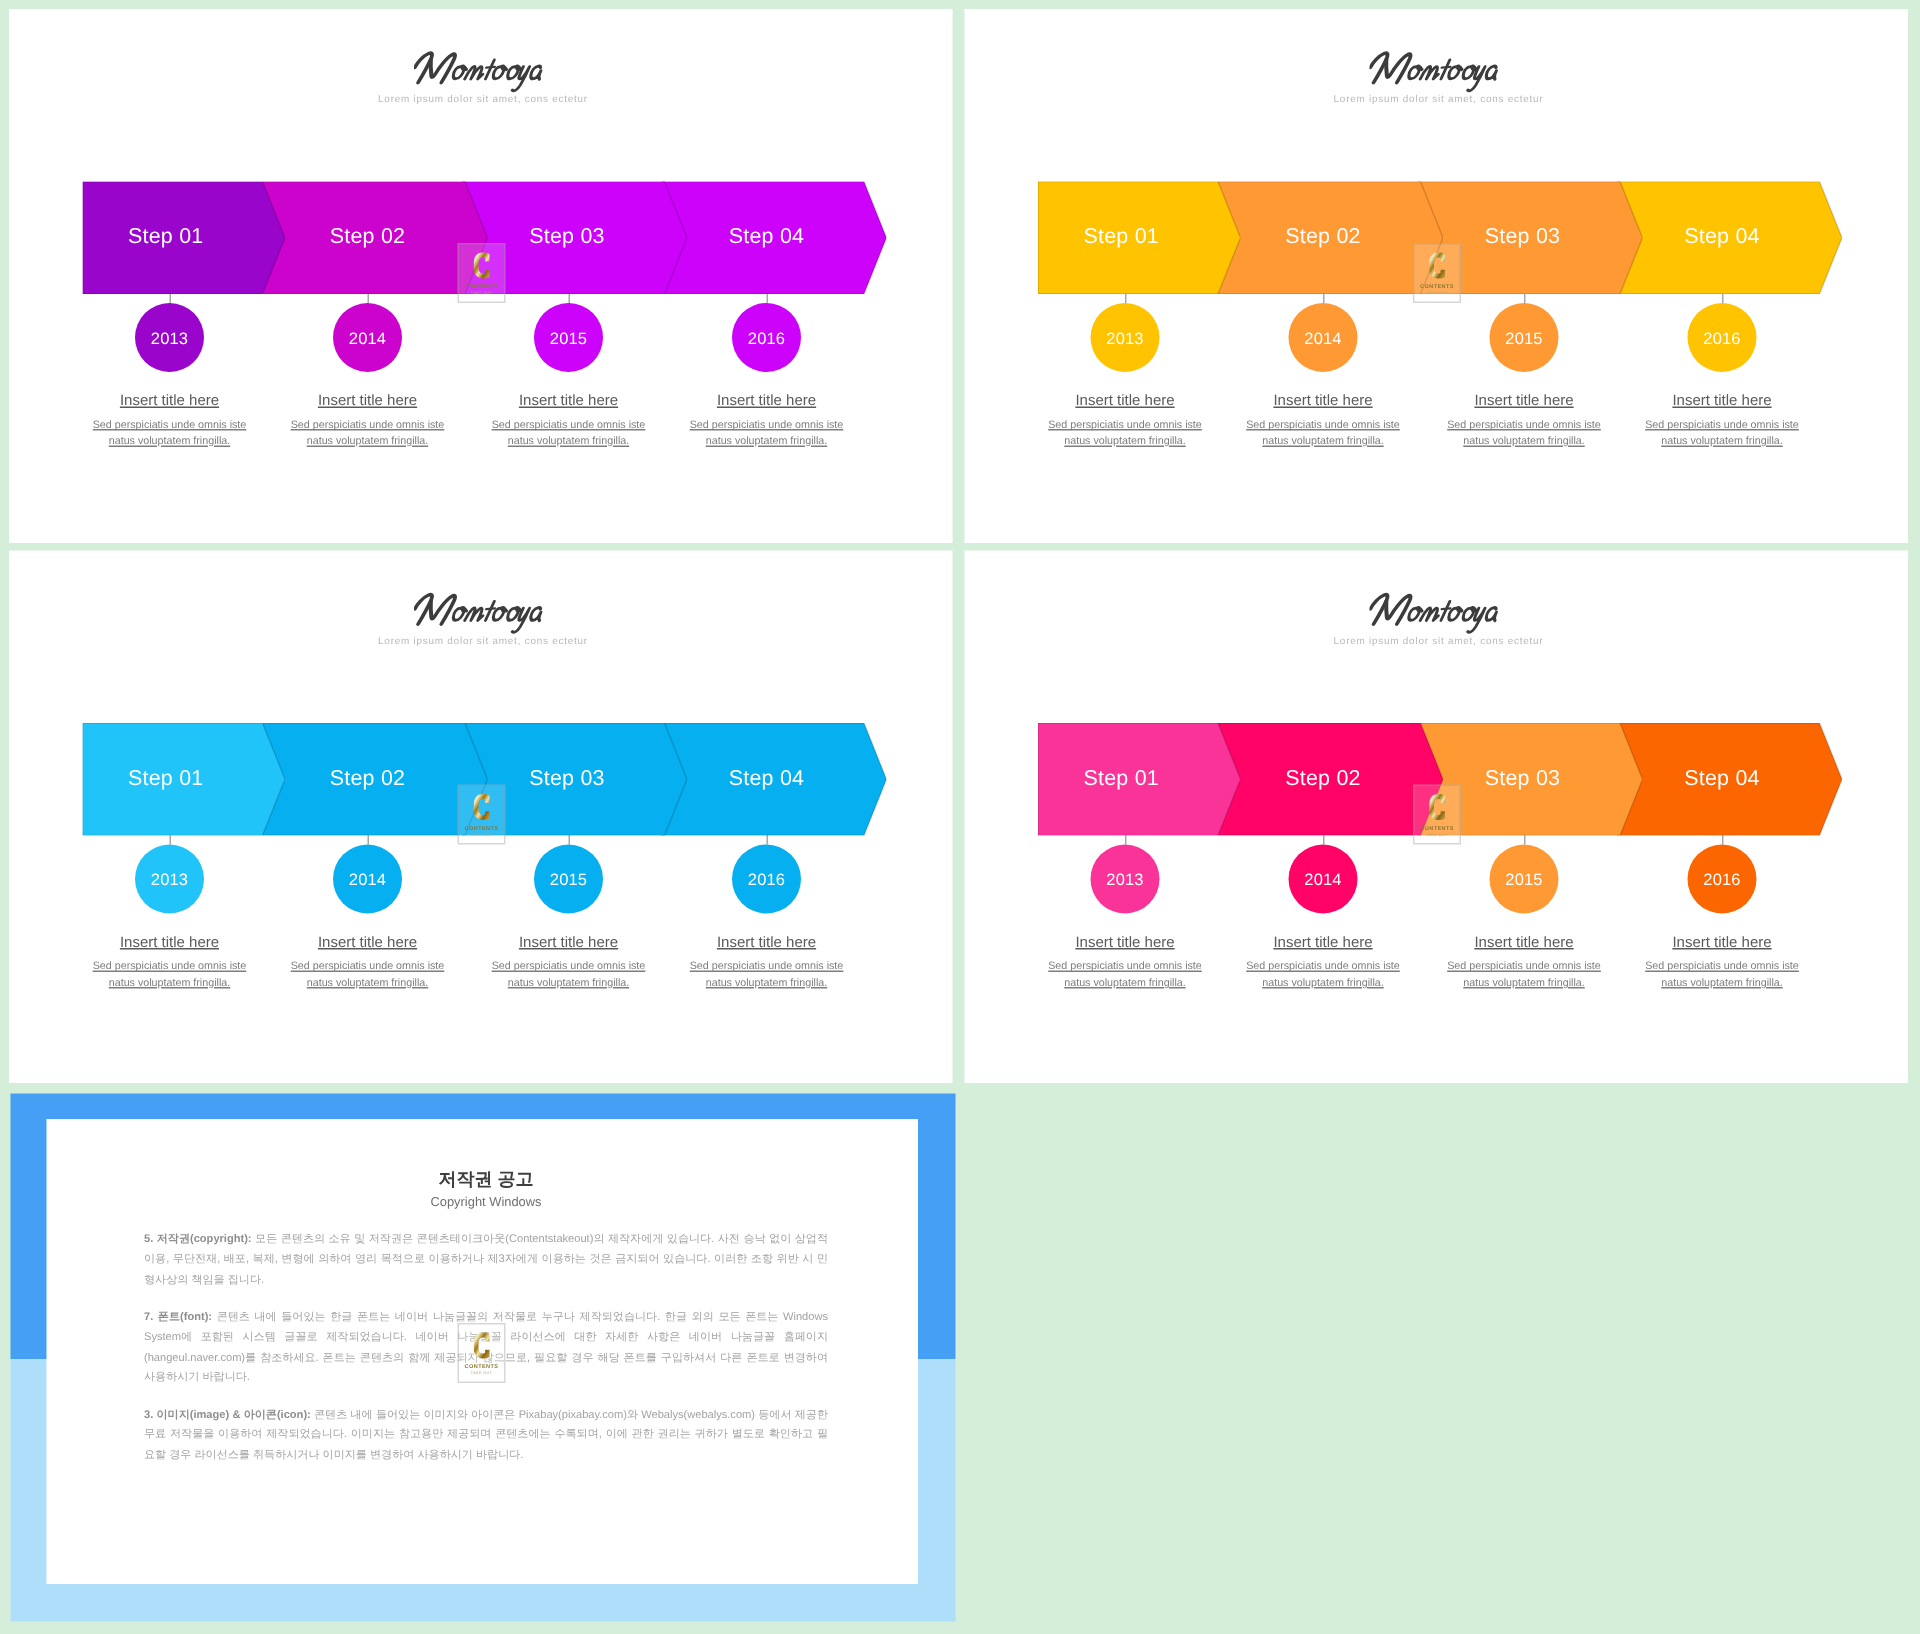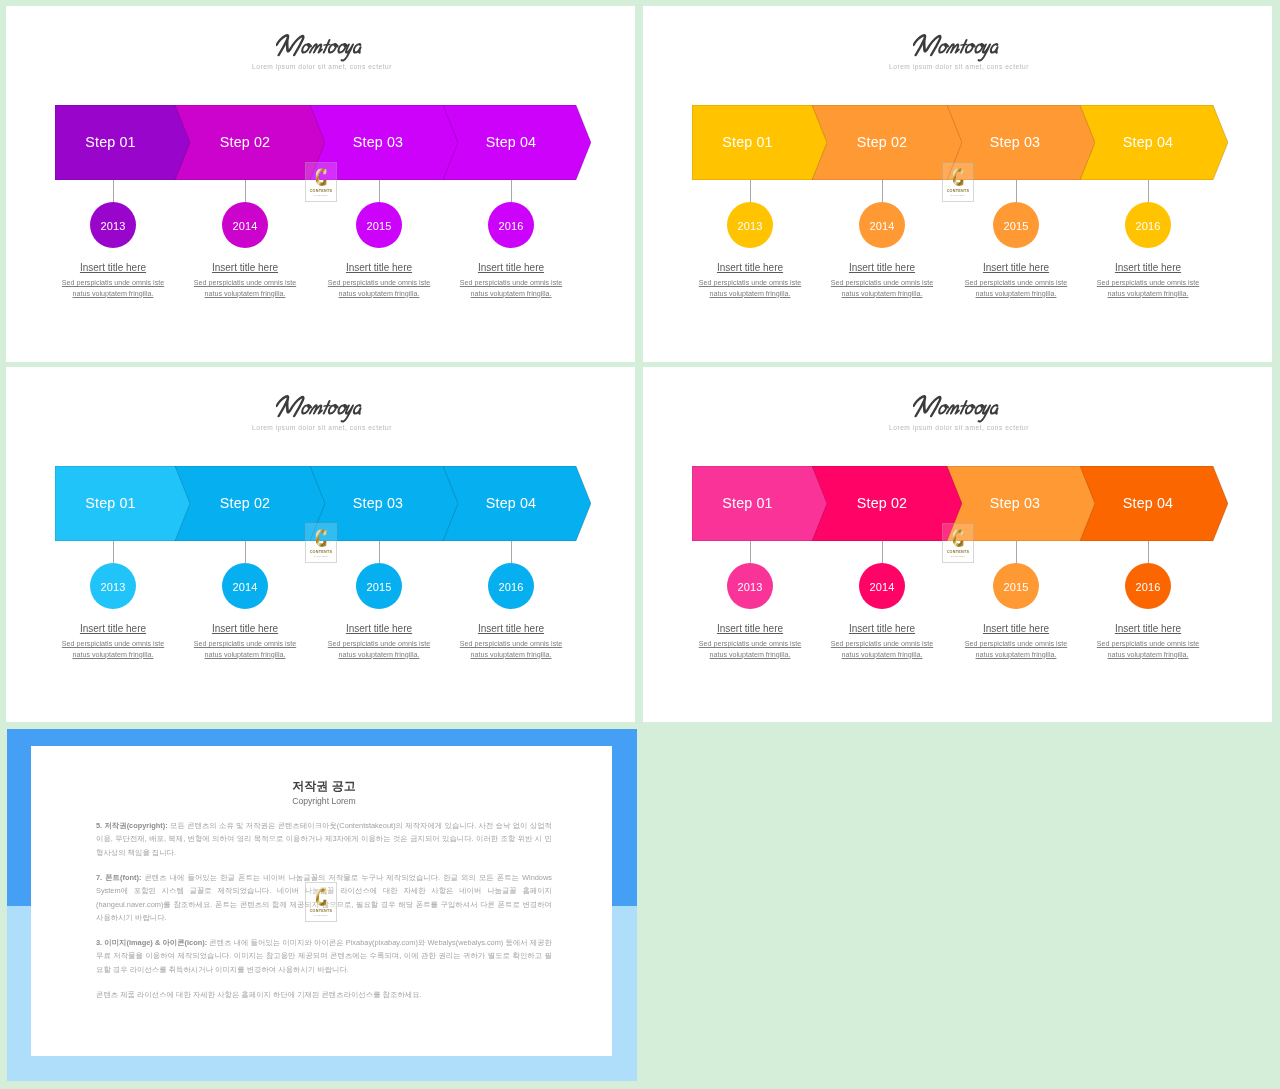--- a/index.html
+++ b/index.html
@@ -14,21 +14,21 @@
   .slide.p2{left:6px;top:367px;height:355px;}
   .slide.p3{left:643px;top:367px;height:355px;}
 
   
   .brand{position:absolute;left:3px;width:629px;top:27px;text-align:center;}
   .brand-logo{display:block;margin:0 auto;}
   .brand-tag{margin-top:0px;margin-left:-3px;font-size:6.6px;line-height:9px;color:#b8b8b8;letter-spacing:0.52px;}
 
   
   .band{position:absolute;left:49px;top:99px;width:536px;height:75px;}
-  .seg{position:absolute;top:0;height:80px;}
+  .seg{position:absolute;top:16px;height:80px;}
   .seg .lbl{position:absolute;top:-1px;height:75px;left:0;display:flex;
             align-items:center;justify-content:center;font-size:14.3px;color:#ffffff;
             letter-spacing:.15px;box-sizing:border-box;}
 
   
   .stem{position:absolute;width:1px;background:#a8a8a8;top:174px;height:22px;}
   .dot{position:absolute;width:46px;height:46px;border-radius:50%;top:196px;
        display:flex;align-items:center;justify-content:center;}
   .dot span{font-size:11px;color:#ffffff;letter-spacing:.1px;margin-top:2px;text-align:center;}
 
@@ -442,26 +442,25 @@
         <div class="nm">CONTENTS</div>
         <div class="tg">TAKE OUT</div>
       </div>
     </div>
 
   <div class="cpanel"></div>
   <div class="cpanel-lower"></div>
   <div class="cdoc">
     <div class="cdoc-in">
       <div class="c-title">저작권 공고</div>
-      <div class="c-sub">Copyright Lorem</div>
+      <div class="c-sub">Copyright Windows</div>
       <div class="c-body">
         <p><b>5. 저작권(copyright):</b><span> 모든 콘텐츠의 소유 및 저작권은 콘텐츠테이크아웃(Contentstakeout)의 제작자에게 있습니다. 사전 승낙 없이 상업적 이용, 무단전재, 배포, 복제, 변형에 의하여 영리 목적으로 이용하거나 제3자에게 이용하는 것은 금지되어 있습니다. 이러한 조항 위반 시 민형사상의 책임을 집니다.</span></p>
         <p><b>7. 폰트(font):</b><span> 콘텐츠 내에 들어있는 한글 폰트는 네이버 나눔글꼴의 저작물로 누구나 제작되었습니다. 한글 외의 모든 폰트는 Windows System에 포함된 시스템 글꼴로 제작되었습니다. 네이버 나눔글꼴 라이선스에 대한 자세한 사항은 네이버 나눔글꼴 홈페이지(hangeul.naver.com)를 참조하세요. 폰트는 콘텐츠의 함께 제공되지 않으므로, 필요할 경우 해당 폰트를 구입하셔서 다른 폰트로 변경하여 사용하시기 바랍니다.</span></p>
         <p><b>3. 이미지(image) &amp; 아이콘(icon):</b><span> 콘텐츠 내에 들어있는 이미지와 아이콘은 Pixabay(pixabay.com)와 Webalys(webalys.com) 등에서 제공한 무료 저작물을 이용하여 제작되었습니다. 이미지는 참고용만 제공되며 콘텐츠에는 수록되며, 이에 관한 권리는 귀하가 별도로 확인하고 필요할 경우 라이선스를 취득하시거나 이미지를 변경하여 사용하시기 바랍니다.</span></p>
-        <p>콘텐츠 제품 라이선스에 대한 자세한 사항은 홈페이지 하단에 기재된 콘텐츠라이선스를 참조하세요.</p>
       </div>
     </div>
   </div>
 <div class="wm cwm">
       <svg width="13" height="21" viewBox="0 0 28 40" class="mark">
         <defs>
           <linearGradient id="goldg5" x1="0" y1="0" x2="1" y2="1">
             <stop offset="0%" stop-color="#d8b45c"></stop>
             <stop offset="18%" stop-color="#f6ecc4"></stop>
             <stop offset="38%" stop-color="#a17812"></stop>

